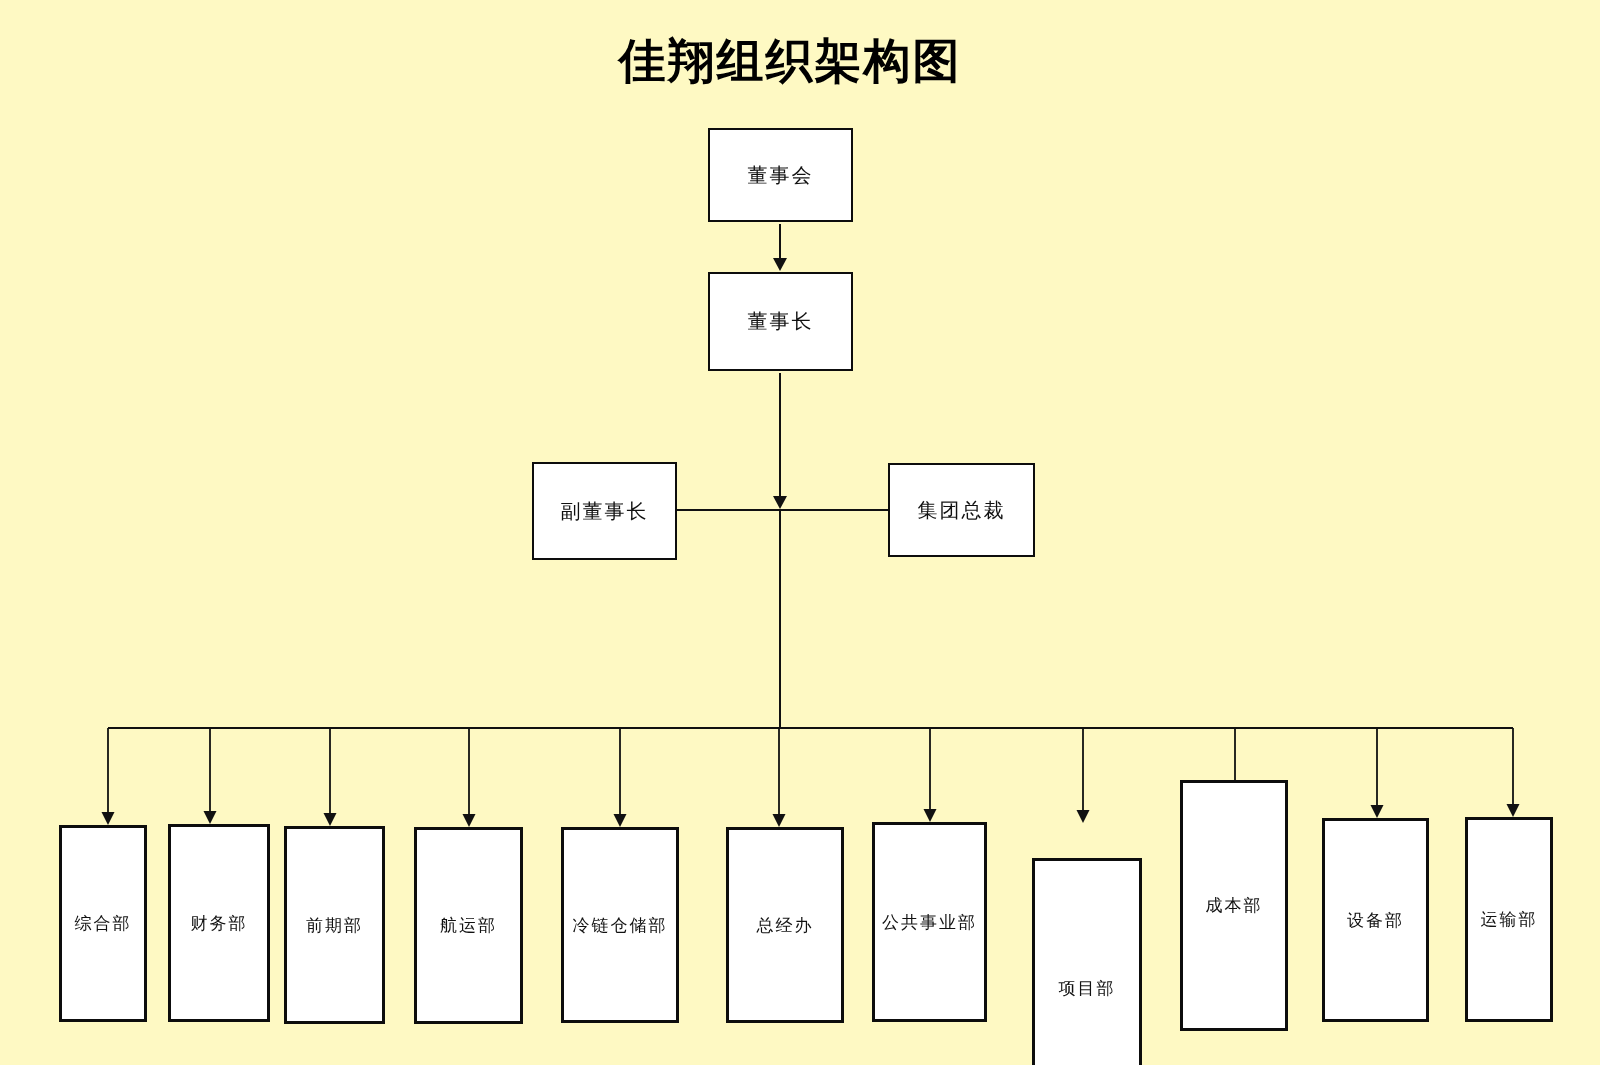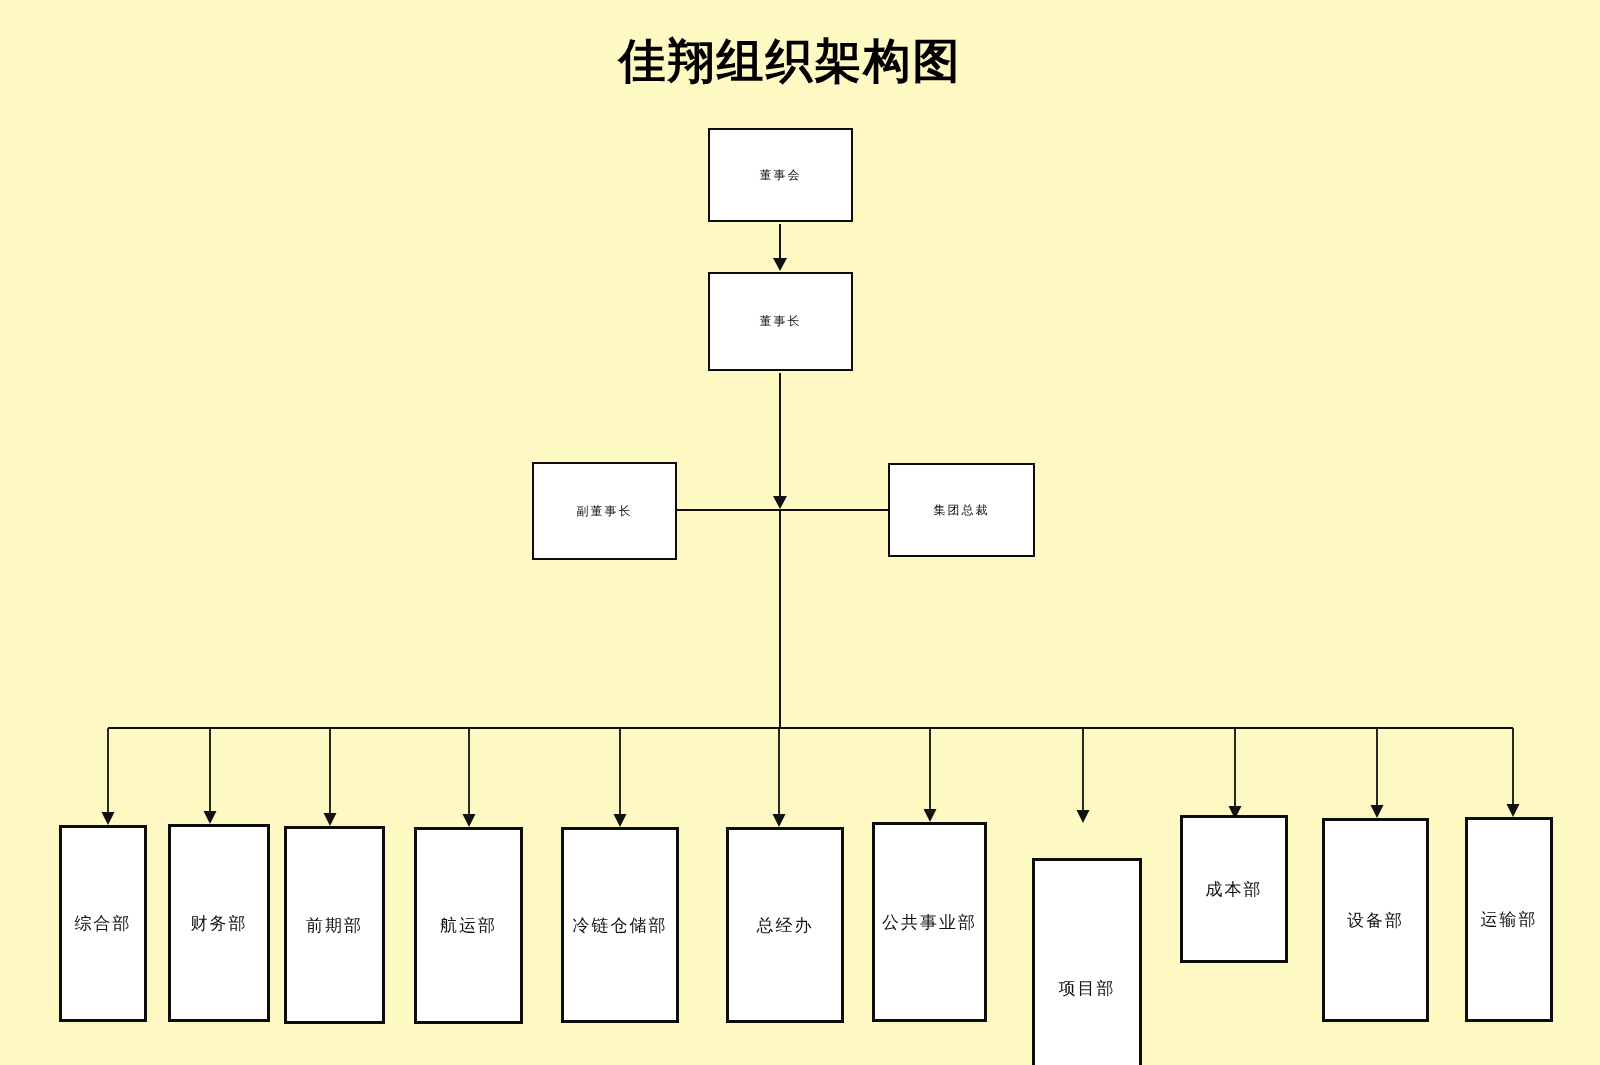--- a/index.html
+++ b/index.html
@@ -39,21 +39,21 @@
     position: absolute;
     box-sizing: border-box;
     background: #ffffff;
     border: 2px solid #0d0d0d;
     display: flex;
     align-items: center;
     justify-content: center;
     text-align: center;
   }
   .node span {
-    font-size: 12px;
+    font-size: 20px;
     letter-spacing: 2px;
     color: #111111;
     white-space: nowrap;
   }
   .node.dept {
     border-width: 3px;
   }
   .node.dept span {
     font-size: 17px;
     letter-spacing: 2px;
@@ -151,21 +151,21 @@
   </div>
 
   <div class="node dept" style="left:872px; top:822px; width:115px; height:200px">
     <span>公共事业部</span>
   </div>
 
   <div class="node dept" style="left:1032px; top:858px; width:110px; height:260px">
     <span>项目部</span>
   </div>
 
-  <div class="node dept" style="left:1180px; top:815px; width:108px; height:148px">
+  <div class="node dept" style="left:1180px; top:780px; width:108px; height:251px">
     <span>成本部</span>
   </div>
 
   <div class="node dept" style="left:1322px; top:818px; width:107px; height:204px">
     <span>设备部</span>
   </div>
 
   <div class="node dept" style="left:1465px; top:817px; width:88px; height:205px">
     <span>运输部</span>
   </div>

